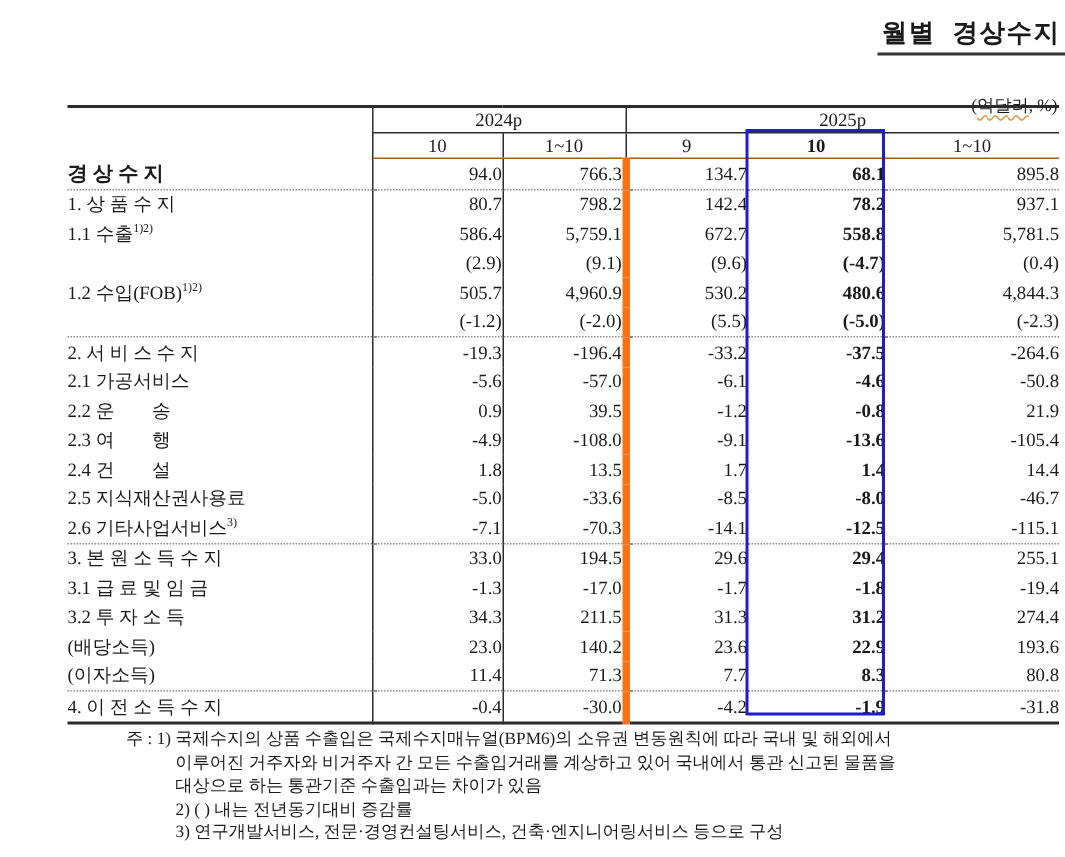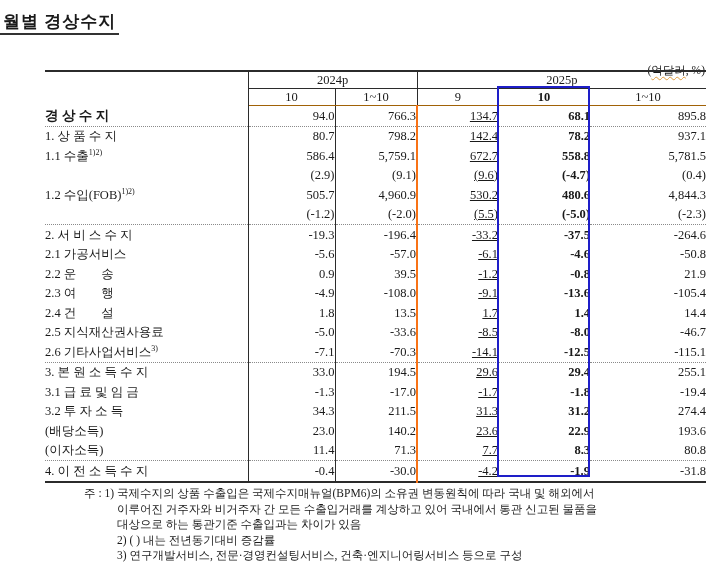--- a/index.html
+++ b/index.html
@@ -2,21 +2,21 @@
 <html><head>
 <meta charset="utf-8">
 <style>
   html,body{margin:0;padding:0;background:#fff;}
   .page{
     position:relative;width:710px;height:571px;background:#ffffff;
     font-family:"Liberation Serif","DejaVu Serif",serif;color:#1a1a1a;
     overflow:hidden;
   }
   .title{
-    position:absolute;top:10px;left:0;width:100%;text-align:left;
+    position:absolute;top:10px;left:0;width:100%;text-align:right;font-family:Liberation Mono, monospace;
   }
   .title span{
     font-size:17px;font-weight:bold;letter-spacing:1px;
     border-bottom:2px solid #333;padding:0 3px 2px 3px;
   }
   .unit{
     position:absolute;top:51px;right:5px;font-size:11.5px;margin-top:12px;
   }
   .unit .squig{text-decoration:underline wavy #e09b3d 1px;text-underline-offset:2px;}
   table.main{
@@ -30,21 +30,21 @@
   td.hlbl{border-right:1px solid #2b2b2b;}
   td.hy{border-bottom:1px solid #2b2b2b;}
   td.hy2{border-left:1px solid #2b2b2b;}
   tr.hrow2 td{border-bottom:1px solid #a16207;}
   td.hm2{border-left:1px solid #2b2b2b;}
   td.hb{font-weight:bold;}
   td.lbl{border-right:1px solid #2b2b2b;text-align:left;white-space:nowrap;overflow:hidden;}
   td.num{text-align:right;white-space:nowrap;}
   td.c1{padding-right:15px;}
   td.c2{border-left:1px solid #2b2b2b;padding-right:13px;}
-  td.c3{border-left:2px solid #f97316;padding-right:26px;text-decoration:underline;}
+  td.c3{border-left:5px solid #f97316;padding-right:26px;}
   td.c4{padding-right:25px;font-weight:bold;}
   td.c5{padding-right:13px;}
   tr.sep td{border-top:1.5px dotted #8a8a8a;}
   tr.b td.lbl{font-weight:bold;font-size:13.5px;}
   .ind0{padding-left:9px;}
   .ind1{padding-left:16px;}
   .ind2{padding-left:30px;}
   .ind3{padding-left:50px;}
   td.lbl sup{font-size:8px;line-height:0;}
   .hlbox{

